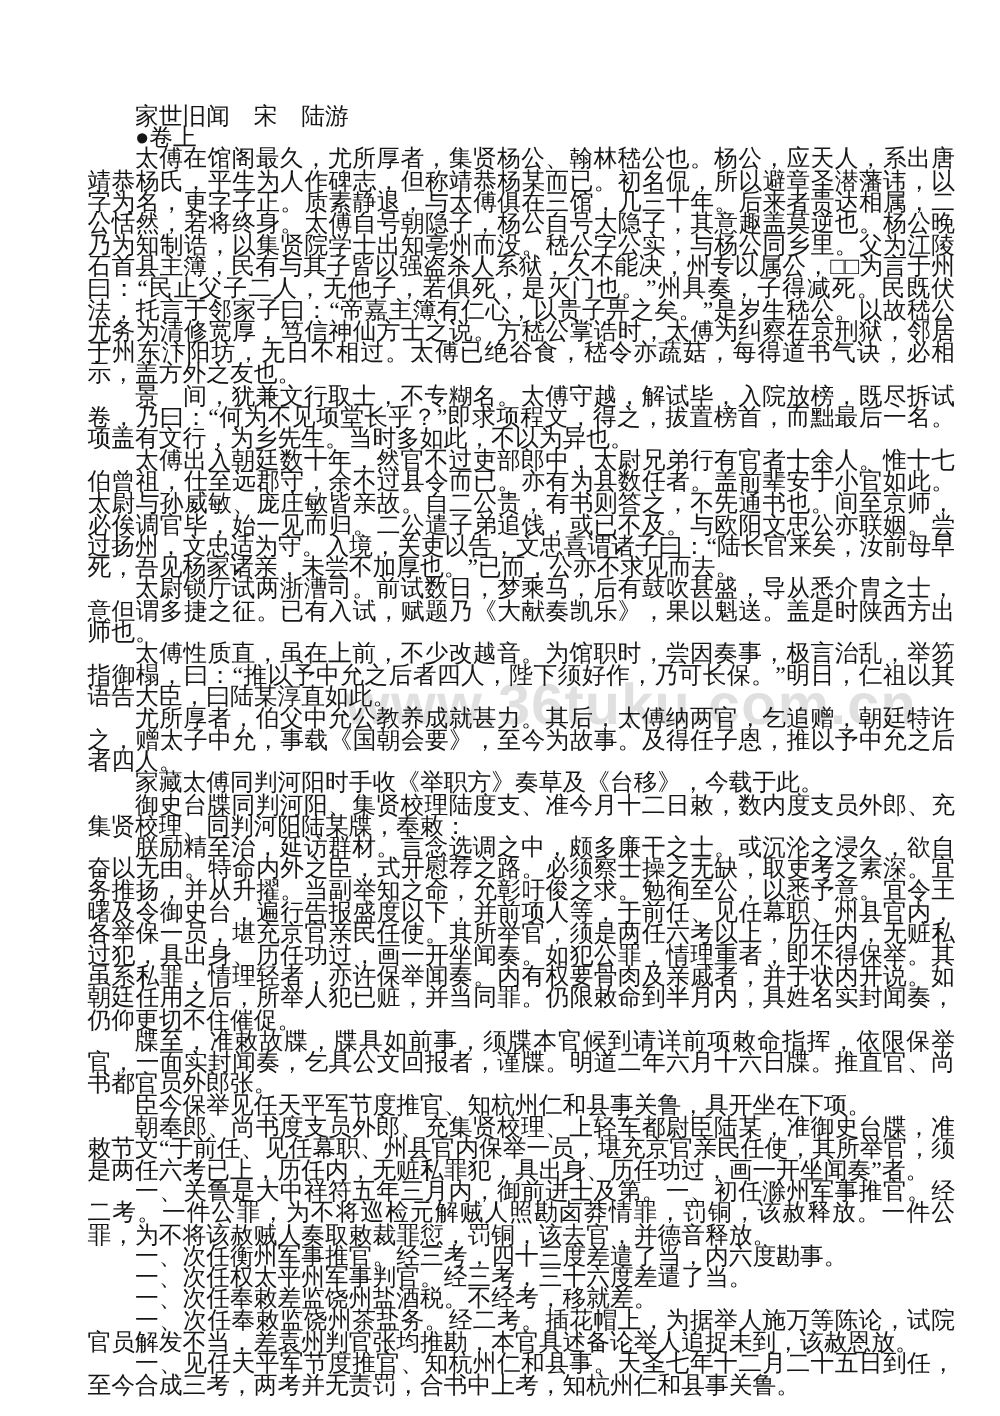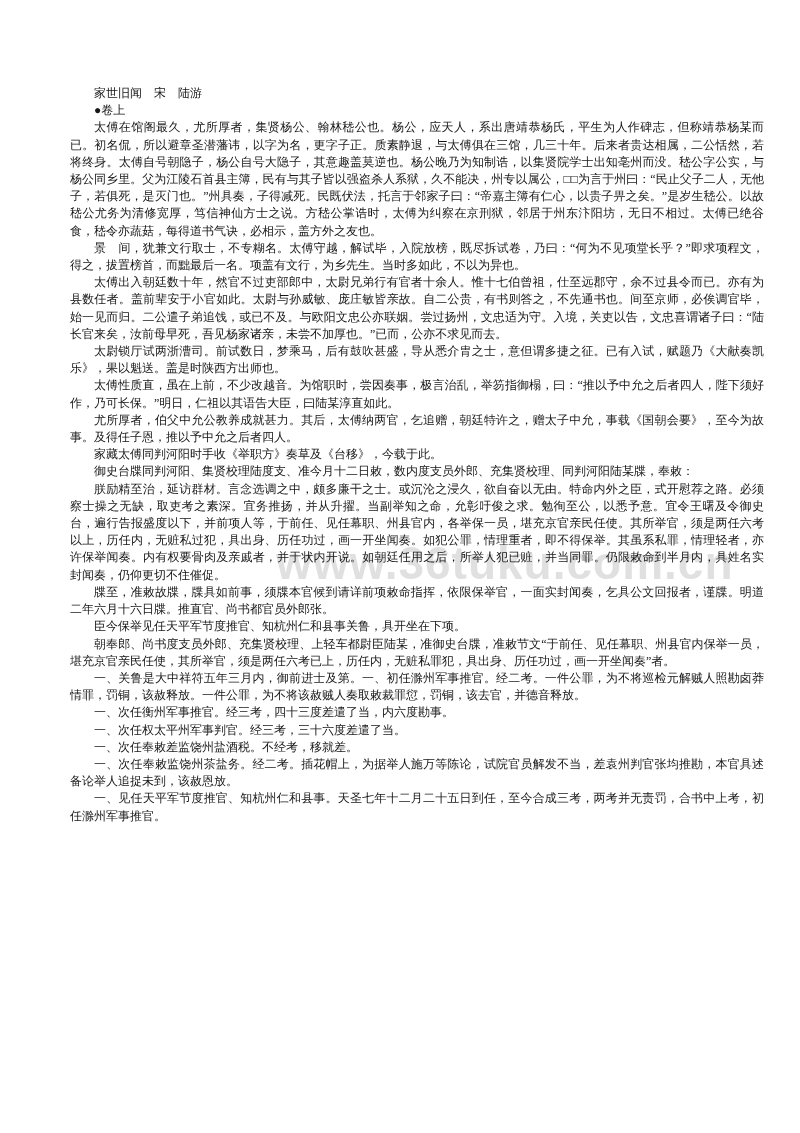--- a/index.html
+++ b/index.html
@@ -35,21 +35,21 @@
     white-space: nowrap;
     user-select: none;
   }
   .doc {
     position: absolute;
     left: 70px;
     top: 85px;
     width: 694px;
     z-index: 2;
     color: #161616;
-    font-size: 12px;
+    font-size: 19px;
     line-height: 17.2px;
     text-align: justify;
   }
   .doc p.para {
     margin: 0;
     padding: 0;
     text-indent: 2em;
     word-break: break-all;
   }
 </style>
@@ -73,15 +73,15 @@
       <p class="para">御史台牒同判河阳、集贤校理陆度支、准今月十二日敕，数内度支员外郎、充集贤校理、同判河阳陆某牒，奉敕：</p>
       <p class="para">朕励精至治，延访群材。言念选调之中，颇多廉干之士。或沉沦之浸久，欲自奋以无由。特命内外之臣，式开慰荐之路。必须察士操之无缺，取吏考之素深。宜务推扬，并从升擢。当副举知之命，允彰吁俊之求。勉徇至公，以悉予意。宜令王曙及令御史台，遍行告报盛度以下，并前项人等，于前任、见任幕职、州县官内，各举保一员，堪充京官亲民任使。其所举官，须是两任六考以上，历任内，无赃私过犯，具出身、历任功过，画一开坐闻奏。如犯公罪，情理重者，即不得保举。其虽系私罪，情理轻者，亦许保举闻奏。内有权要骨肉及亲戚者，并于状内开说。如朝廷任用之后，所举人犯已赃，并当同罪。仍限敕命到半月内，具姓名实封闻奏，仍仰更切不住催促。</p>
       <p class="para">牒至，准敕故牒，牒具如前事，须牒本官候到请详前项敕命指挥，依限保举官，一面实封闻奏，乞具公文回报者，谨牒。明道二年六月十六日牒。推直官、尚书都官员外郎张。</p>
       <p class="para">臣今保举见任天平军节度推官、知杭州仁和县事关鲁，具开坐在下项。</p>
       <p class="para">朝奉郎、尚书度支员外郎、充集贤校理、上轻车都尉臣陆某，准御史台牒，准敕节文“于前任、见任幕职、州县官内保举一员，堪充京官亲民任使，其所举官，须是两任六考已上，历任内，无赃私罪犯，具出身、历任功过，画一开坐闻奏”者。</p>
       <p class="para">一、关鲁是大中祥符五年三月内，御前进士及第。一、初任滁州军事推官。经二考。一件公罪，为不将巡检元解贼人照勘卤莽情罪，罚铜，该赦释放。一件公罪，为不将该赦贼人奏取敕裁罪愆，罚铜，该去官，并德音释放。</p>
       <p class="para">一、次任衡州军事推官。经三考，四十三度差遣了当，内六度勘事。</p>
       <p class="para">一、次任权太平州军事判官。经三考，三十六度差遣了当。</p>
       <p class="para">一、次任奉敕差监饶州盐酒税。不经考，移就差。</p>
       <p class="para">一、次任奉敕监饶州茶盐务。经二考。插花帽上，为据举人施万等陈论，试院官员解发不当，差袁州判官张均推勘，本官具述备论举人追捉未到，该赦恩放。</p>
-      <p class="para">一、见任天平军节度推官、知杭州仁和县事。天圣七年十二月二十五日到任，至今合成三考，两考并无责罚，合书中上考，初任滁州军事推官。</p>
+      <p class="para">一、见任天平军节度推官、知杭州仁和县事。天圣七年十二月二十五日到任，至今合成三考，两考并无责罚，合书中上考，知杭州仁和县事关鲁。</p>
     </div>
 </div>
 
 </body></html>

